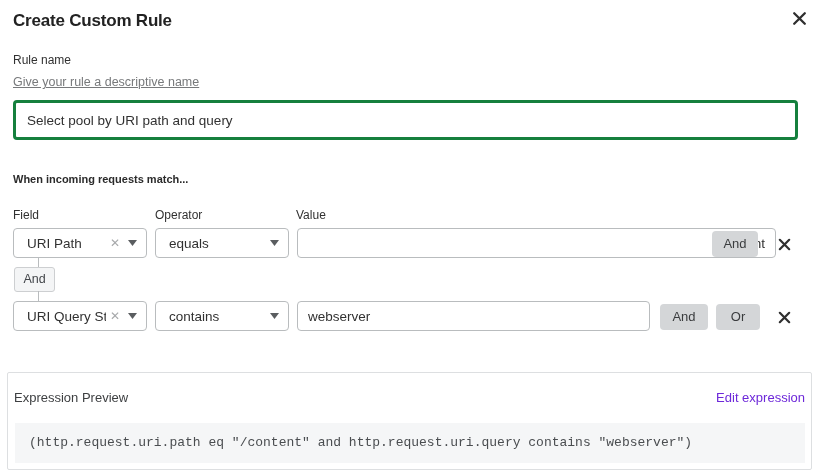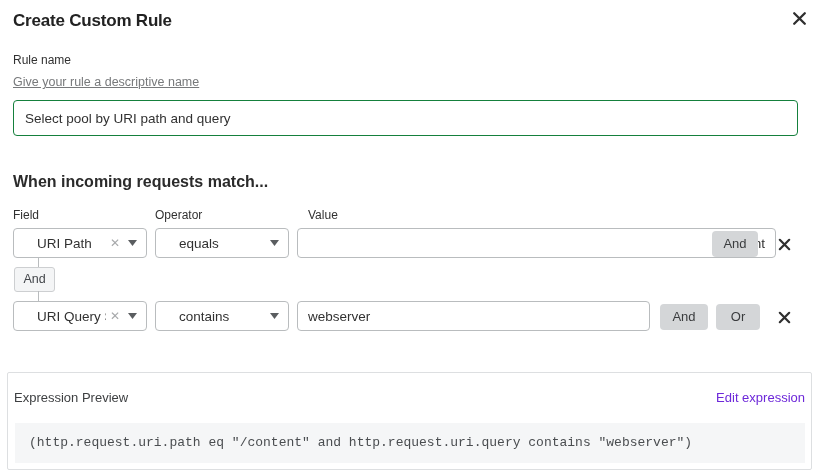--- a/index.html
+++ b/index.html
@@ -53,65 +53,65 @@
     color: #77797b;
     line-height: 16px;
     text-decoration: underline;
   }
   #rule-name-label { left: 13px; top: 51px; }
   #rule-name-help  { left: 13px; top: 74px; }
 
   .text-input {
     position: absolute;
     box-sizing: border-box;
-    border: 1px solid #15803d;
+    border: 3px solid #15803d;
     border-radius: 4px;
     background: #ffffff;
     font-family: "Liberation Sans", sans-serif;
     font-size: 13.5px;
     color: #313131;
     padding: 17px 11px;
     outline: none;
   }
   #rule-name-input {
     left: 13px;
     top: 100px;
     width: 785px;
     height: 28px;
   }
 
   
   .section-heading {
     position: absolute;
     left: 13px;
     top: 173px;
-    font-size: 16px;
+    font-size: 11px;
     font-weight: bold;
     color: #2b2b2b;
   }
 
   
   #col-field    { left: 13px;  top: 206px; }
   #col-operator { left: 155px; top: 206px; text-align: center; }
-  #col-value    { left: 308px; top: 206px; }
+  #col-value    { left: 296px; top: 206px; }
 
   
   .control {
     position: absolute;
     box-sizing: border-box;
     height: 30px;
     border: 1px solid #b9bcbe;
     border-radius: 4px;
     background: #ffffff;
     font-size: 13.5px;
     color: #313131;
     display: flex;
     align-items: center;
   }
-  .select-control { padding-left: 23px; cursor: pointer; }
+  .select-control { padding-left: 13px; cursor: pointer; }
   .select-text {
     flex: 1 1 auto;
     white-space: nowrap;
     overflow: hidden;
   }
   .clear-x {
     flex: 0 0 auto;
     font-size: 12px;
     color: #a7a9ab;
     padding: 0 4px;

